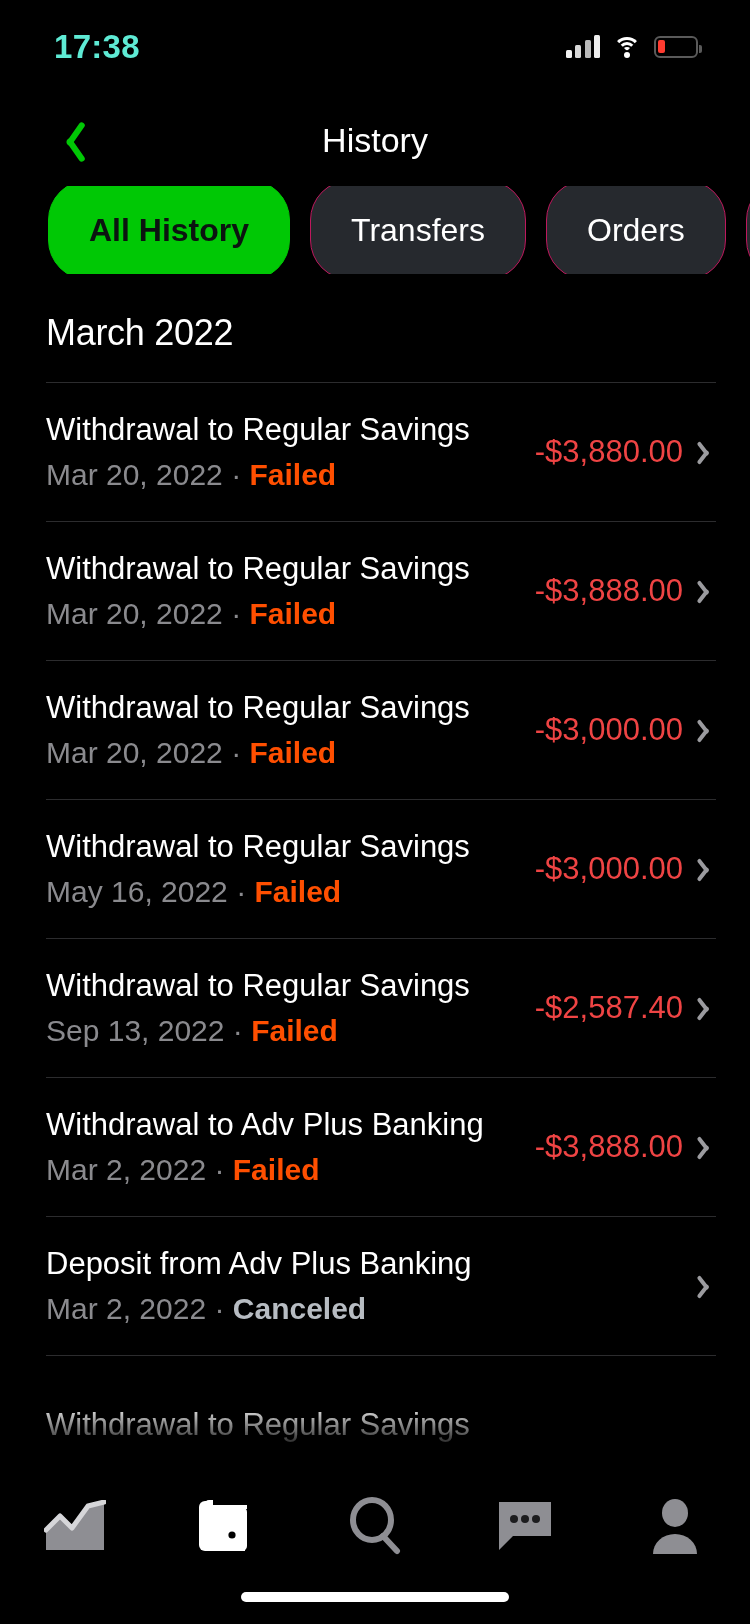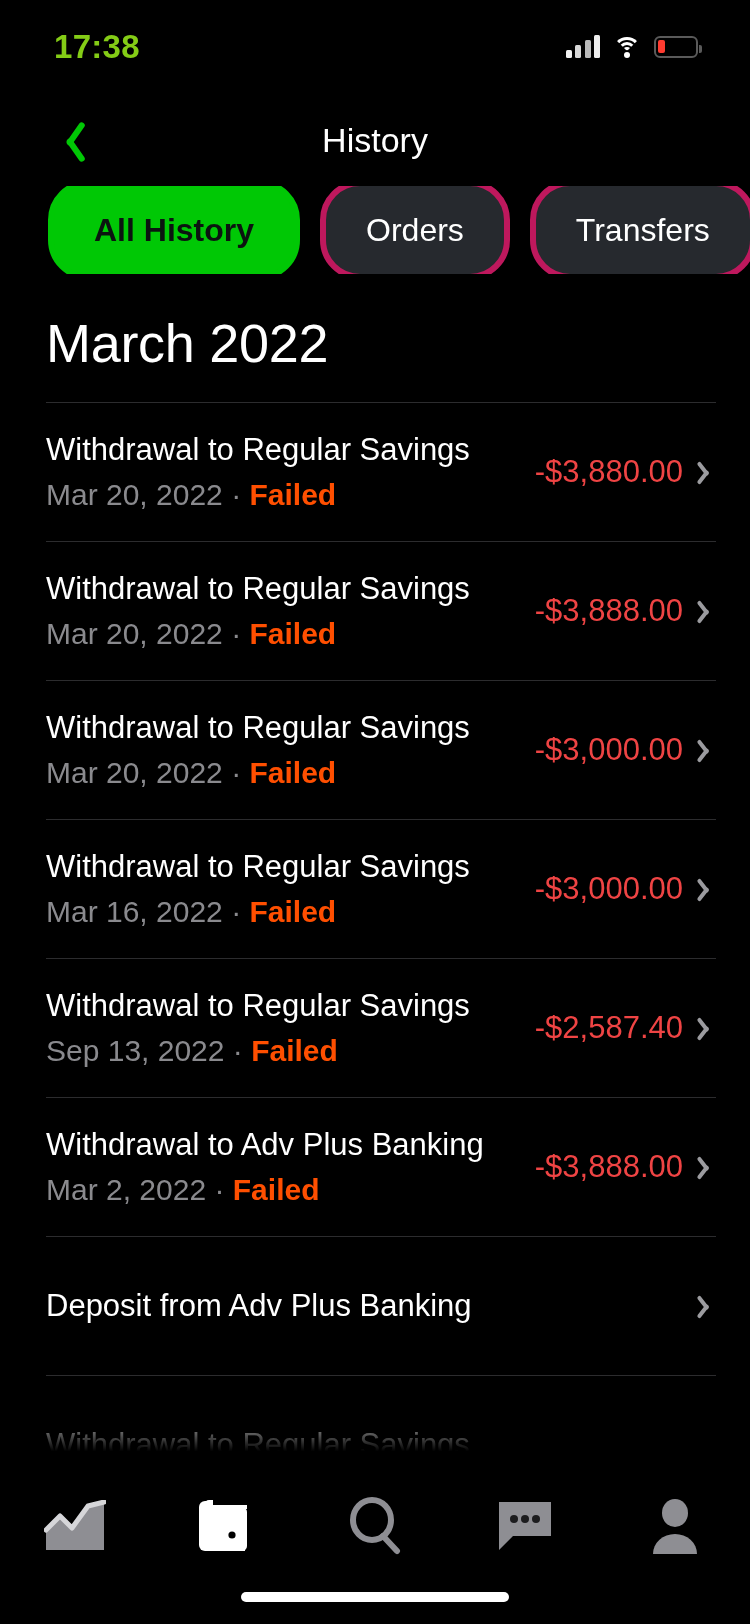--- a/index.html
+++ b/index.html
@@ -11,21 +11,21 @@
   }
   .phone { position:relative; width:750px; height:1624px; background:#000; overflow:hidden; }
 
   
   .statusbar {
     position:absolute; top:0; left:0; width:750px; height:86px;
     display:flex; align-items:center; justify-content:space-between;
     padding:0 52px 0 54px;
   }
   .status-time {
-    color:#84cc16; font-size:33px; font-weight:600; letter-spacing:0.3px;
+    color:#5eead4; font-size:33px; font-weight:600; letter-spacing:0.3px;
     padding-top:8px;
   }
   .status-icons { display:flex; align-items:center; gap:13px; padding-top:8px; }
   .signal { display:flex; align-items:flex-end; gap:3.5px; height:22px; }
   .signal i { display:block; width:6px; background:#fff; border-radius:1.5px; }
   .signal i:nth-child(1){ height:8px;  background:#f2f2f2; }
   .signal i:nth-child(2){ height:13px; background:#d8d8d8; }
   .signal i:nth-child(3){ height:18px; background:#b9b9b9; }
   .signal i:nth-child(4){ height:23px; background:#efefef; }
   .wifi { position:relative; width:28px; height:21px; }
@@ -70,31 +70,31 @@
   
   .chips {
     position:absolute; top:186px; left:0; width:750px; height:88px;
     display:flex; align-items:center; gap:20px;
     padding-left:48px; overflow:hidden; white-space:nowrap;
   }
   .chip {
     flex:0 0 auto; height:100px; border-radius:40px;
     display:flex; align-items:center; justify-content:center;
     padding:0 40px; font-size:32px; font-weight:500;
-    background:#26292e; color:#fff; border:6px solid #be185d;
+    background:#26292e; color:#fff; border:1px solid #be185d;
   }
   .chip.active { background:#00c805; color:#0b1410; font-weight:700; border-color:#00c805; }
 
   
   .listwrap {
     position:absolute; top:280px; left:0; width:750px; height:1178px;
     overflow:hidden;
   }
   .section-title {
-    color:#fff; font-size:54px; font-weight:400;
+    color:#fff; font-size:36px; font-weight:400;
     padding:32px 0 28px 46px; letter-spacing:-0.3px;
   }
   .row {
     position:relative; height:139px; padding:0 34px 0 46px;
     display:flex; align-items:center; justify-content:space-between;
   }
   .row .divider {
     position:absolute; left:46px; right:34px; top:0; height:1px;
     background:#2c2c2e;
   }
@@ -164,22 +164,22 @@
 
   <div class="navbar">
     <div class="nav-title">History</div>
     <div class="back-btn">
       <span class="chev-back"></span>
     </div>
   </div>
 
   <div class="chips">
     <div class="chip active">All History</div>
+    <div class="chip">Transfers</div>
     <div class="chip">Orders</div>
-    <div class="chip">Transfers</div>
     <div class="chip">D</div>
   </div>
 
   <div class="listwrap">
     <div class="section-title">March 2022</div>
 
     <div class="row">
       <div class="divider"></div>
       <div class="row-left">
         <div class="row-title">Withdrawal to Regular Savings</div>
@@ -225,21 +225,21 @@
         <div class="row-amount">-$3,000.00</div>
         <span class="chev-r"></span>
       </div>
     </div>
 
     <div class="row">
       <div class="divider"></div>
       <div class="row-left">
         <div class="row-title">Withdrawal to Regular Savings</div>
         <div class="row-sub">
-          <span>Mar 16, 2022</span>
+          <span>May 16, 2022</span>
           <span>·</span>
           <span class="status failed">Failed</span>
         </div>
       </div>
       <div class="row-right">
         <div class="row-amount">-$3,000.00</div>
         <span class="chev-r"></span>
       </div>
     </div>
 
@@ -272,20 +272,25 @@
       <div class="row-right">
         <div class="row-amount">-$3,888.00</div>
         <span class="chev-r"></span>
       </div>
     </div>
 
     <div class="row">
       <div class="divider"></div>
       <div class="row-left">
         <div class="row-title">Deposit from Adv Plus Banking</div>
+        <div class="row-sub">
+          <span>Mar 2, 2022</span>
+          <span>·</span>
+          <span class="status canceled">Canceled</span>
+        </div>
       </div>
       <div class="row-right">
         <span class="chev-r"></span>
       </div>
     </div>
 
     <div class="row">
       <div class="divider"></div>
       <div class="row-left">
         <div class="row-title">Withdrawal to Regular Savings</div>

